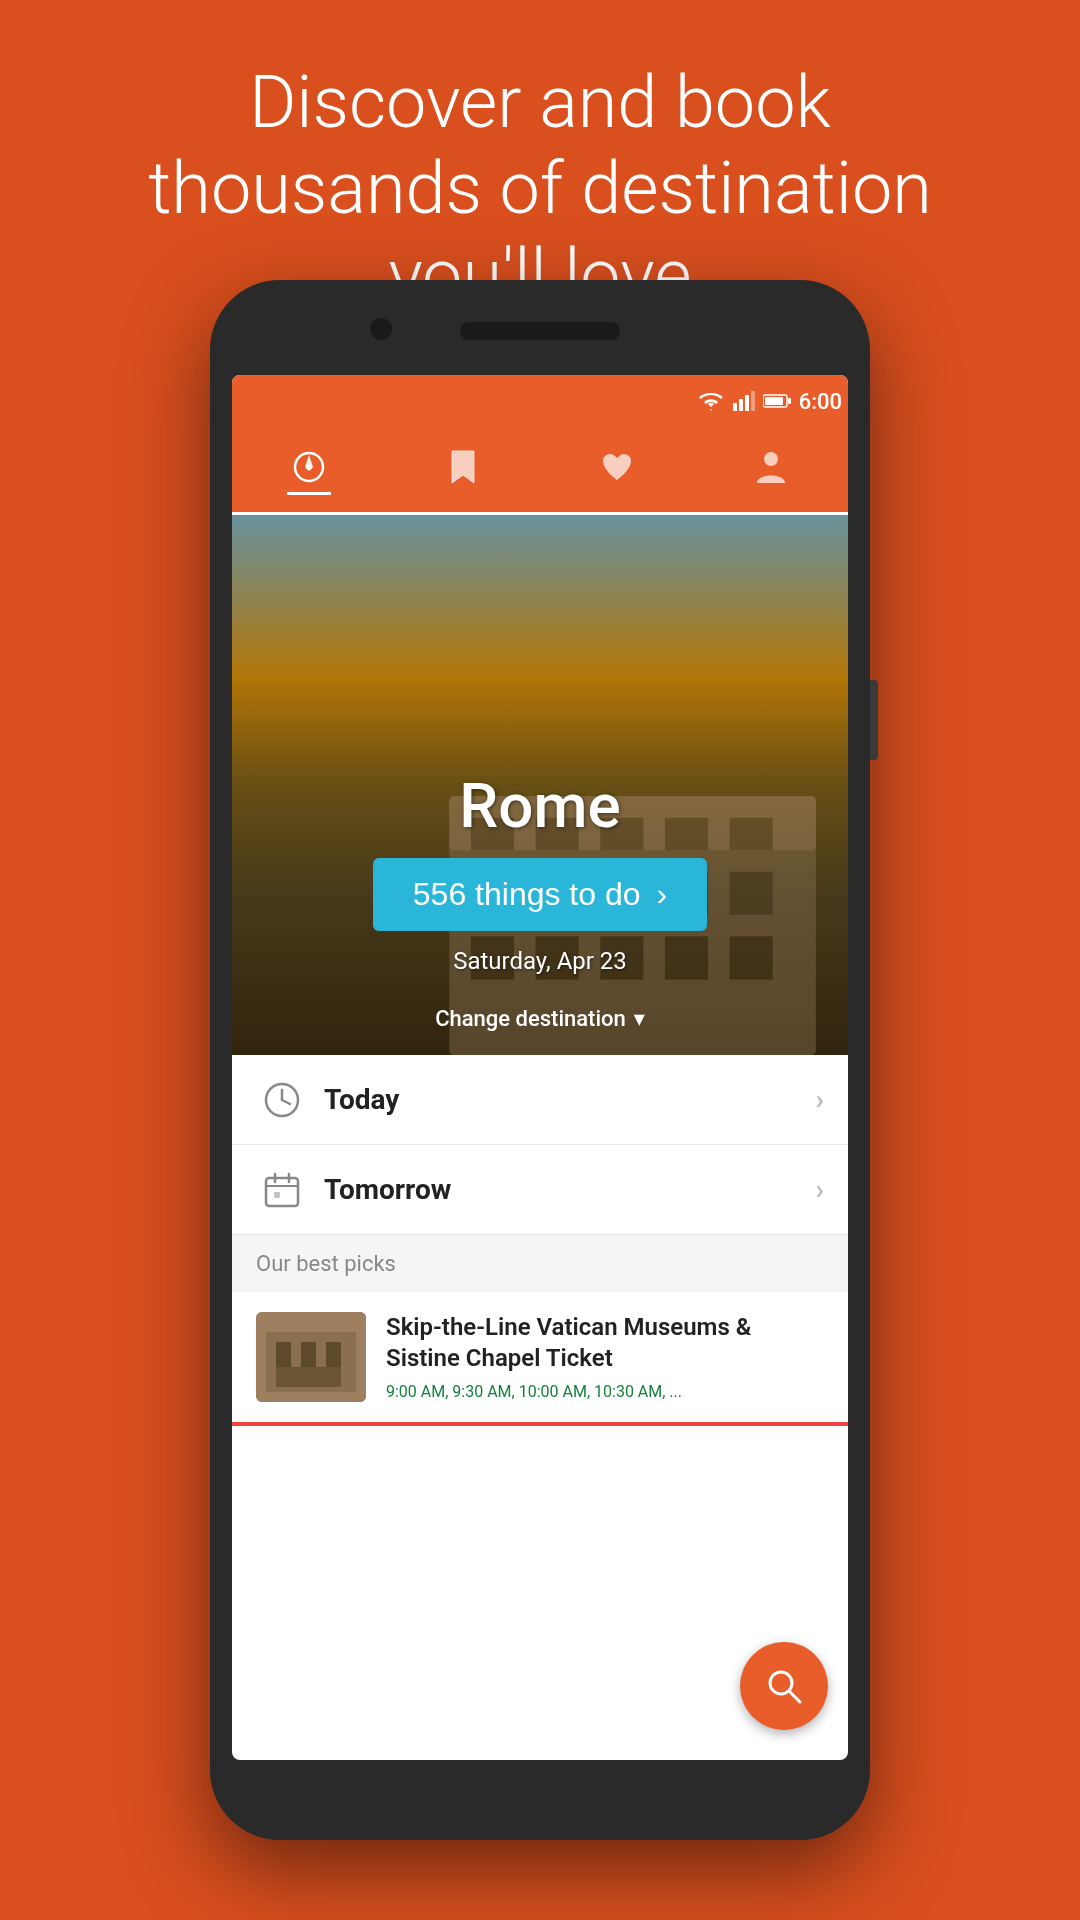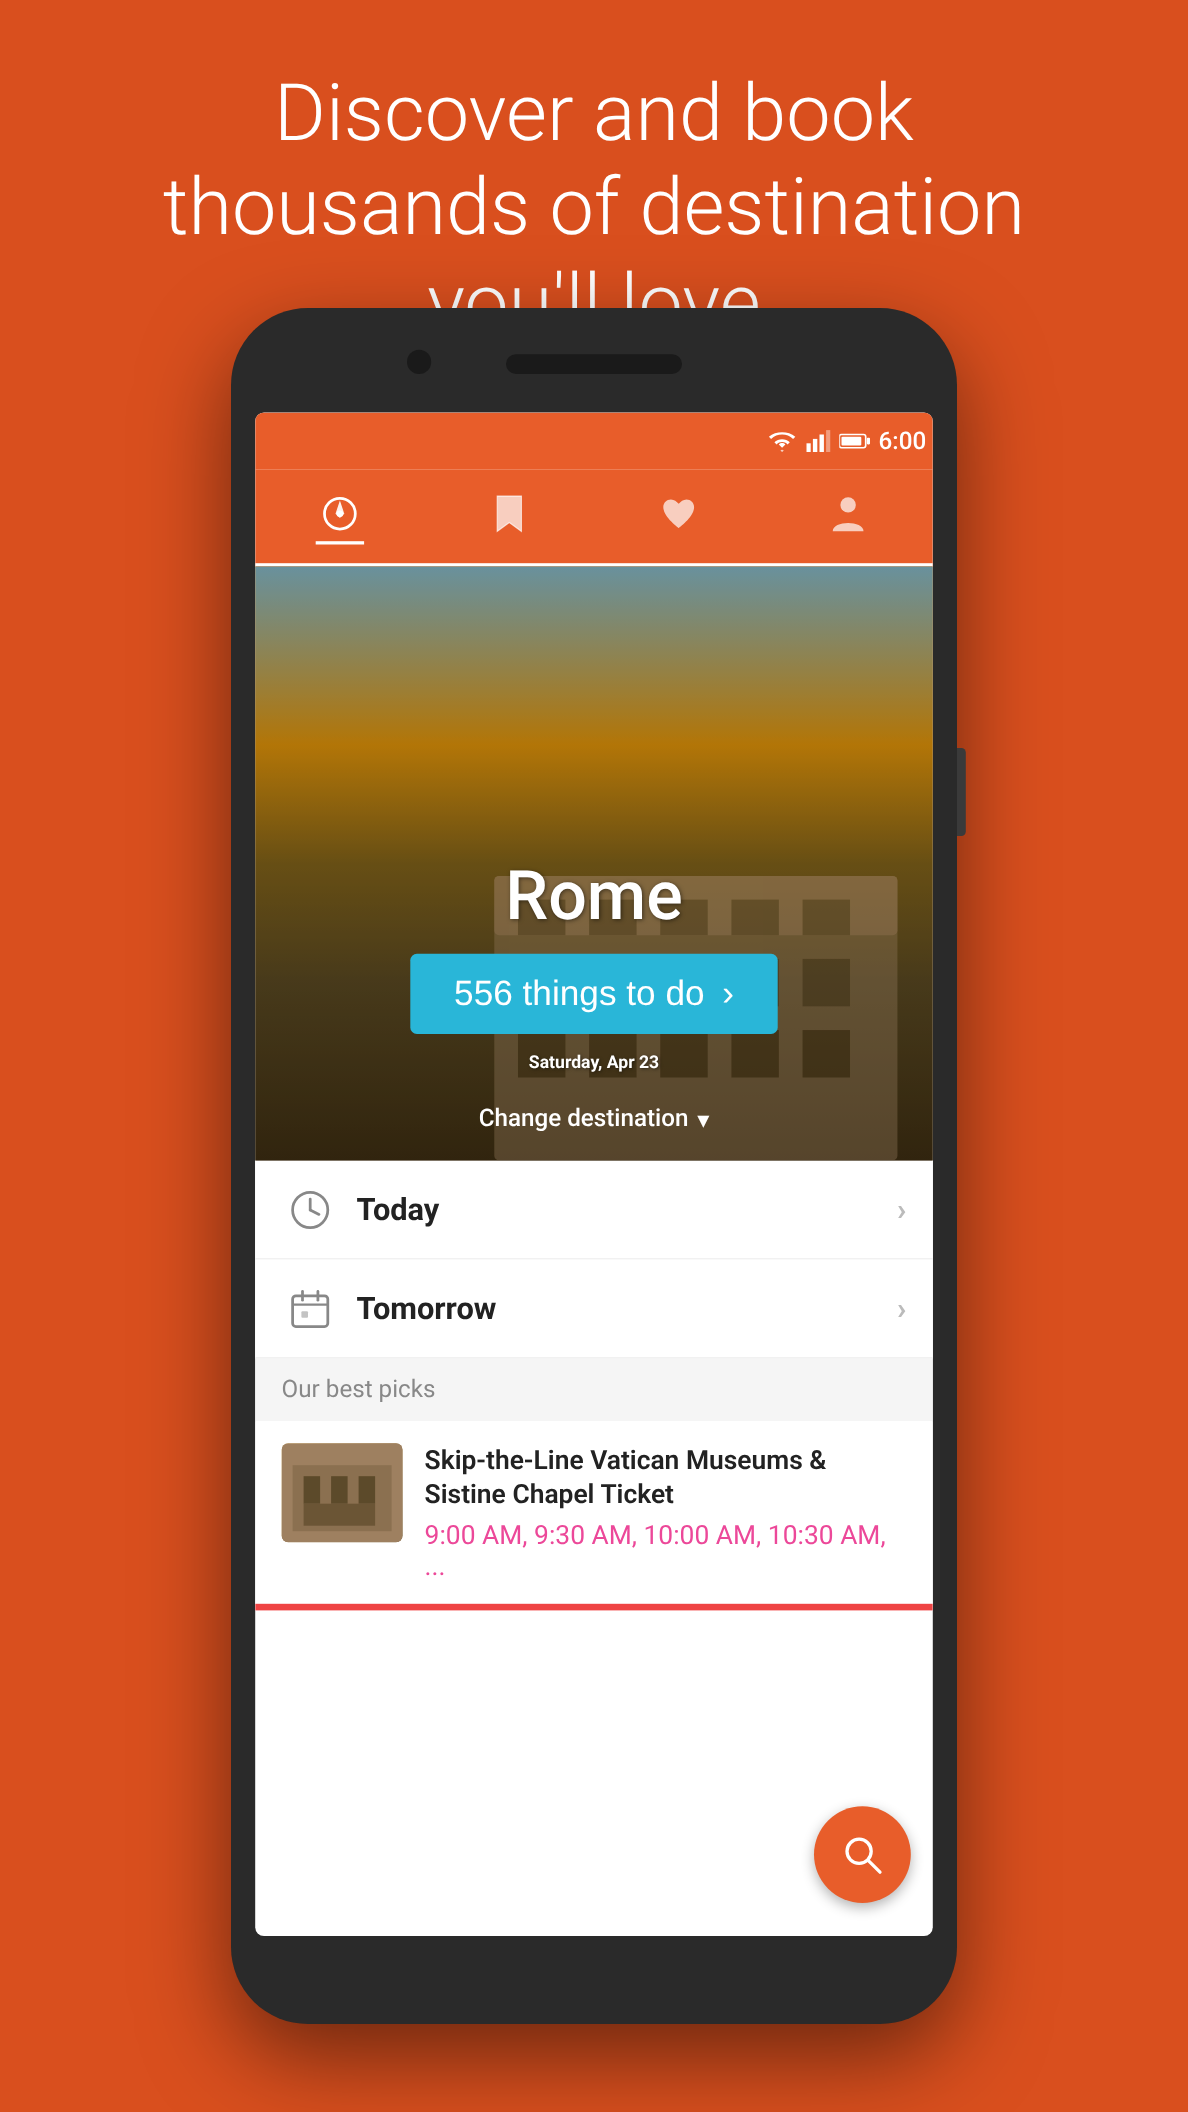--- a/index.html
+++ b/index.html
@@ -208,22 +208,22 @@
       border-radius: 6px;
       display: flex;
       align-items: center;
       gap: 16px;
       cursor: pointer;
       border: none;
     }
 
     .date-text {
       color: white;
-      font-size: 16px;
-      font-weight: 700;
+      font-size: 24px;
+      font-weight: 400;
       text-shadow: 1px 1px 3px rgba(0,0,0,0.5);
     }
 
     .change-dest {
       position: absolute;
       bottom: 24px;
       left: 0; right: 0;
       text-align: center;
       color: white;
       font-size: 22px;
@@ -277,21 +277,21 @@
       padding: 16px 24px;
       font-size: 22px;
       color: #888;
       font-weight: 400;
     }
 
     .activity-item {
       display: flex;
       align-items: flex-start;
       padding: 20px 24px;
-      border-bottom: 6px solid #ef4444;
+      border-bottom: 4px solid #ef4444;
       background: white;
       gap: 20px;
     }
 
     .activity-thumb {
       width: 110px;
       height: 90px;
       border-radius: 6px;
       background: linear-gradient(135deg, #C8A870 0%, #9E7A4A 50%, #7A5E35 100%);
       flex-shrink: 0;
@@ -307,22 +307,22 @@
 
     .activity-title {
       font-size: 24px;
       font-weight: 600;
       color: #222;
       line-height: 1.3;
       margin-bottom: 8px;
     }
 
     .activity-times {
-      font-size: 24px;
-      color: #ec4899;
+      font-size: 16px;
+      color: #15803d;
     }
 
     
     .fab-search {
       position: absolute;
       bottom: 30px;
       right: 20px;
       width: 88px;
       height: 88px;
       background: #E85D2A;

